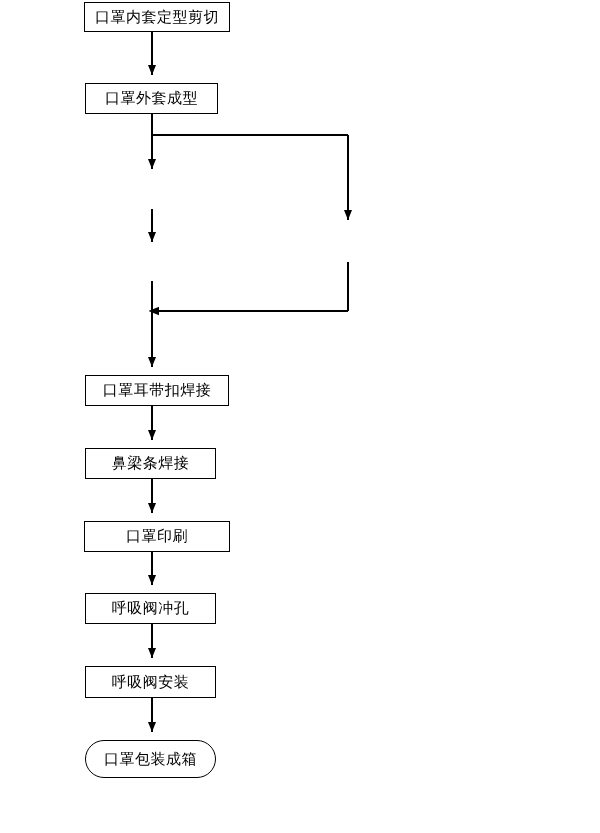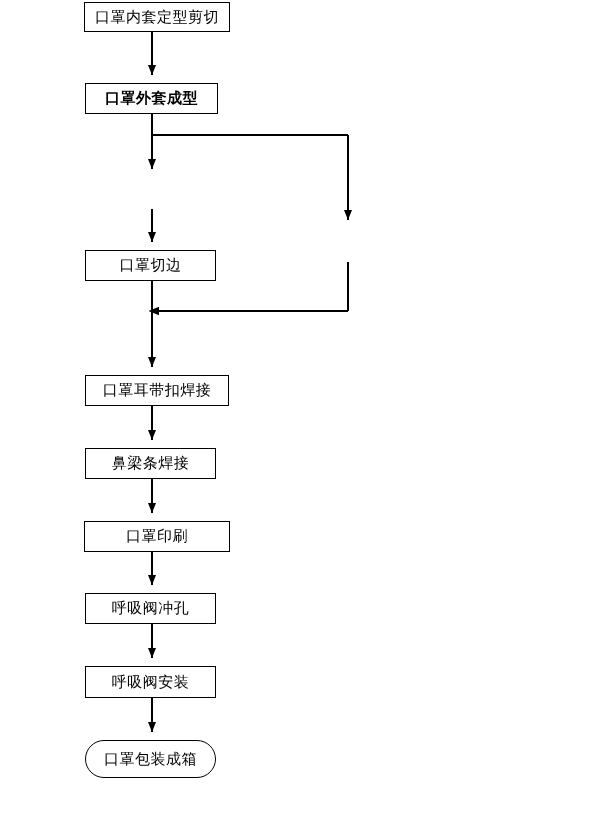--- a/index.html
+++ b/index.html
@@ -82,24 +82,23 @@
       <line x1="152" y1="552" x2="152" y2="585" marker-end="url(#arrow-down)"></line>
 
       <line x1="152" y1="624" x2="152" y2="658" marker-end="url(#arrow-down)"></line>
 
       <line x1="152" y1="698" x2="152" y2="732" marker-end="url(#arrow-down)"></line>
     </g>
   </svg>
 
   <div class="node" style="left:84px; top:2px; width:146px; height:30px;">口罩内套定型剪切</div>
 
-  <div class="node" style="left:85px; top:83px; width:133px; height:31px;font-weight:bold;">口罩外套成型</div>
+  <div class="node" style="left:85px; top:83px; width:133px; height:31px;">口罩外套成型</div>
 
 
-  <div class="node" style="left:85px; top:250px; width:131px; height:31px;">口罩切边</div>
 
 
   <div class="node" style="left:85px; top:375px; width:144px; height:31px;">口罩耳带扣焊接</div>
 
   <div class="node" style="left:85px; top:448px; width:131px; height:31px;">鼻梁条焊接</div>
 
   <div class="node" style="left:84px; top:521px; width:146px; height:31px;">口罩印刷</div>
 
   <div class="node" style="left:85px; top:593px; width:131px; height:31px;">呼吸阀冲孔</div>
 

